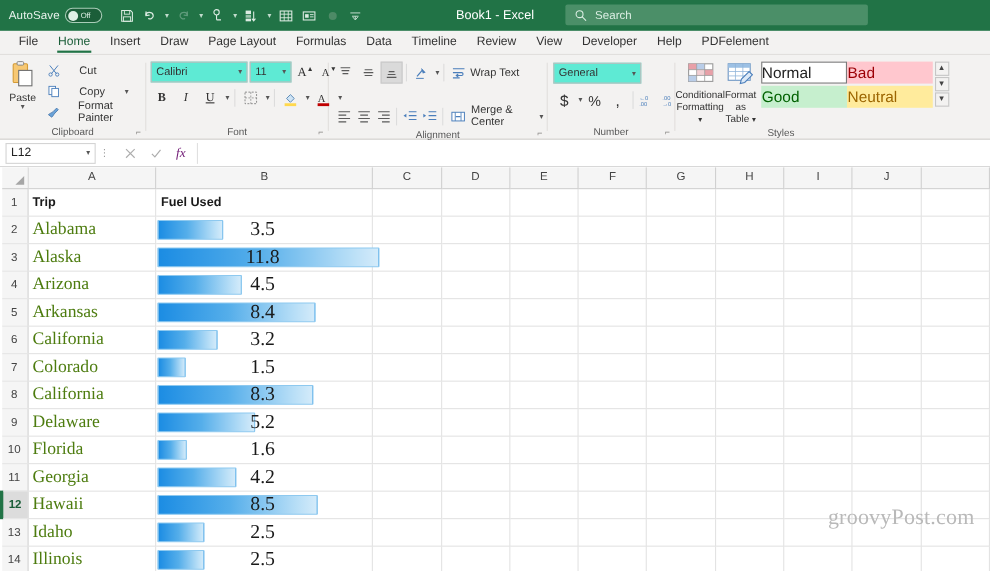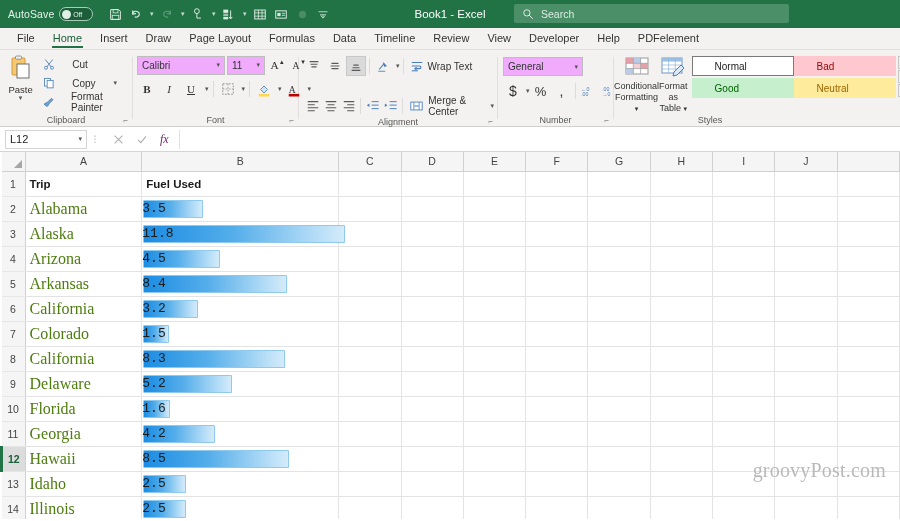--- a/index.html
+++ b/index.html
@@ -85,21 +85,21 @@
   .clip-list { display: flex; flex-direction: column; padding-top: 2px; gap: 1px; }
   .clip-item { display: flex; align-items: center; gap: 16px; height: 18px; font-size: 10px; color: #333; }
   .clip-item .ci { width: 15px; display:flex; align-items:center; justify-content:center; }
   .mini-car { font-size: 7px; color: #555; margin-left: 2px; }
 
   
   .fontg { width: 165px; }
   .fg-row { display: flex; align-items: center; gap: 2px; padding-left: 4px; }
   .fg-row.r1 { margin-bottom: 4px; margin-top: 2px; }
   .inp {
-    height: 19px; background: #f0abfc; border: 1px solid #bdbdbd; font-size: 10px;
+    height: 19px; background: #5eead4; border: 1px solid #bdbdbd; font-size: 10px;
     color: #333; display: flex; align-items: center; padding-left: 4px; position: relative;
   }
   .inp .car { position: absolute; right: 4px; font-size: 7px; color: #555; }
   .fname { width: 88px; }
   .fsize { width: 38px; }
   .ibtn {
     width: 20px; height: 20px; display: flex; align-items: center; justify-content: center;
     font-size: 11px; color: #333;
   }
   .ibtn.big { font-size: 12px; }
@@ -119,22 +119,22 @@
 
   
   .styg { width: 192px; }
   .sty-btn {
     width: 53px; display: flex; flex-direction: column; align-items: center;
     font-size: 9px; color: #333; line-height: 11px; text-align: center; padding-top: 2px;
   }
   .sty-gal { display: flex; margin-left: 4px; margin-top: 3px; }
   .sgcol { display: flex; flex-direction: column; gap: 2px; }
   .scell {
-    width: 102px; height: 20px; font-size: 10px; display: flex; align-items: center;
-    padding-left: 22px; border: 1px solid transparent;
+    width: 78px; height: 20px; font-size: 14px; display: flex; align-items: center;
+    padding-left: 0; border: 1px solid transparent;
   }
   .s-normal { background: #fff; border: 1px solid #7a7a7a; color: #222; }
   .s-bad { background: #ffc7ce; color: #9c0006; }
   .s-good { background: #c6efce; color: #006100; }
   .s-neutral { background: #ffeb9c; color: #9c6500; }
   .sg-scroll { display: flex; flex-direction: column; margin-left: 2px; gap: 1px; }
   .sg-arr {
     width: 13px; height: 13px; border: 1px solid #c6c6c6; background: #f3f2f1;
     display: flex; align-items: center; justify-content: center; font-size: 7px; color: #444;
   }
@@ -184,22 +184,22 @@
   td.cell.hdr-cell { font-size: 11.5px; font-weight: bold; color: #1a1a1a; font-family: "Liberation Sans", sans-serif; }
   td.a-col { width: 119px; font-family: "Liberation Serif", serif; font-size: 16px; color: #4d7c0f; }
   td.b-col { width: 205px; position: relative; padding: 0; }
   .bar-cell { position: relative; width: 100%; height: 100%; display: flex; align-items: center; }
   .dbar {
     position: absolute; left: 1px; top: 3px; bottom: 3px;
     background: linear-gradient(to right, #1b8ce3 0%, #55aeea 45%, #b9dff7 88%, #d4ebfa 100%);
     border: 1px solid #8ec9ef; border-radius: 1px;
   }
   .bnum {
-    position: relative; width: 100%; text-align: left; padding-right: 3px;
-    font-size: 13px; color: #1a1a1a; font-family: Liberation Mono, monospace;
+    position: relative; width: 100%; text-align: center; padding-right: 3px;
+    font-size: 18px; color: #1a1a1a; font-family: Liberation Serif, serif;
   }
   td.empty { width: 65px; }
   .watermark {
     position: absolute; right: 14px; top: 307px; font-family: "Liberation Serif", serif;
     font-size: 20px; color: #b9b9b9; pointer-events: none; letter-spacing: .2px;
   }
   svg { display: block; }
 </style>
 </head>
 <body>

